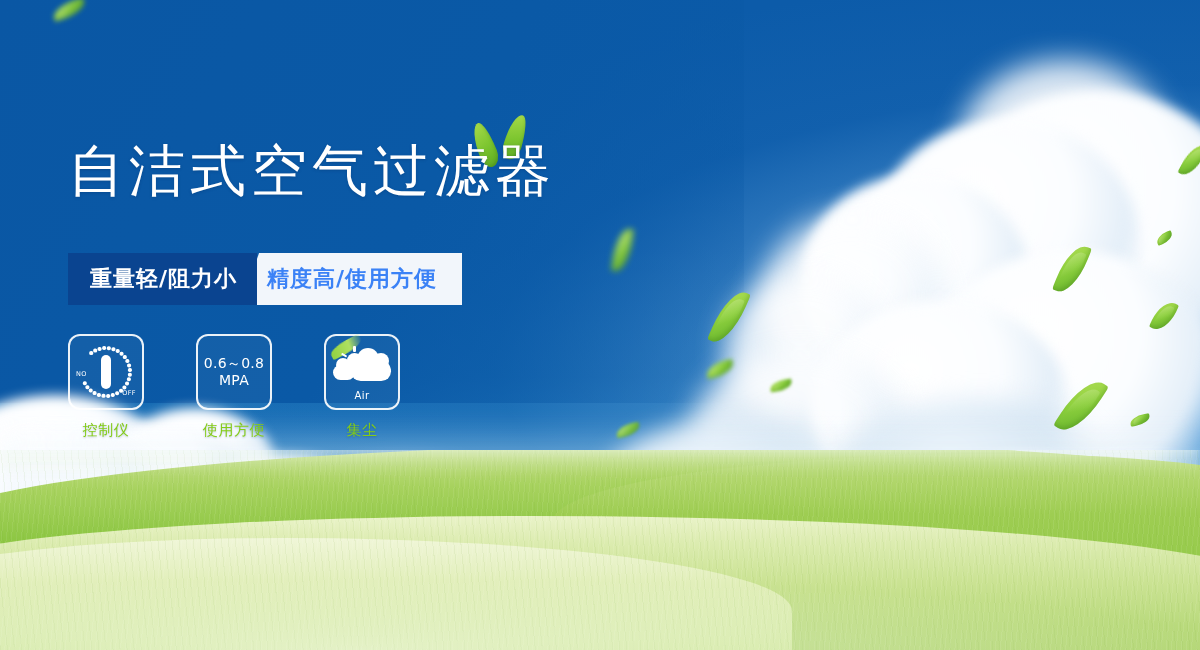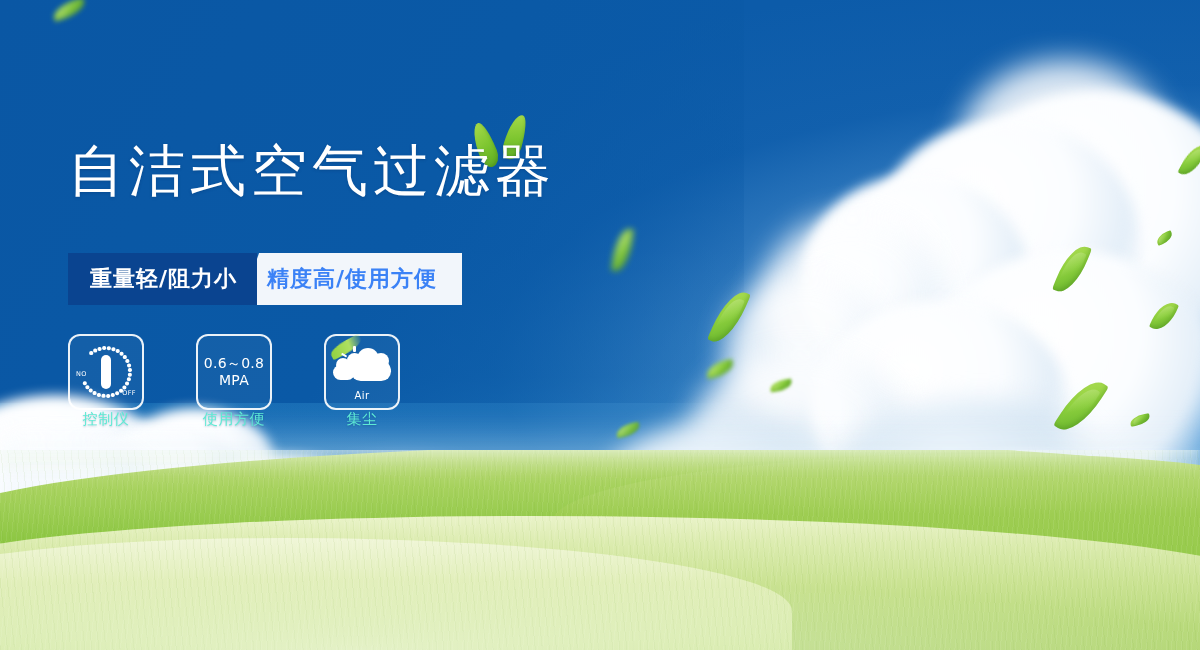--- a/index.html
+++ b/index.html
@@ -197,21 +197,22 @@
     display:flex; align-items:center; justify-content:center;
     color:#ffffff;
     background:rgba(255,255,255,.045);
     position:relative;
   }
   .fbox .ftext {
     font-size:14px; line-height:1.25; text-align:center;
     letter-spacing:.3px; font-weight:400;
   }
   .flabel {
-    color:#5eead4;
+    margin-top:11px;
+    color:#84cc16;
     font-size:15px;
     letter-spacing:.6px;
     white-space:nowrap;
     text-shadow:0 1px 2px rgba(0,40,90,.25);
   }
 
   
   .gauge { position:relative; width:58px; height:58px; }
   .gauge .dot {
     position:absolute; width:3.4px; height:3.4px; border-radius:50%;

